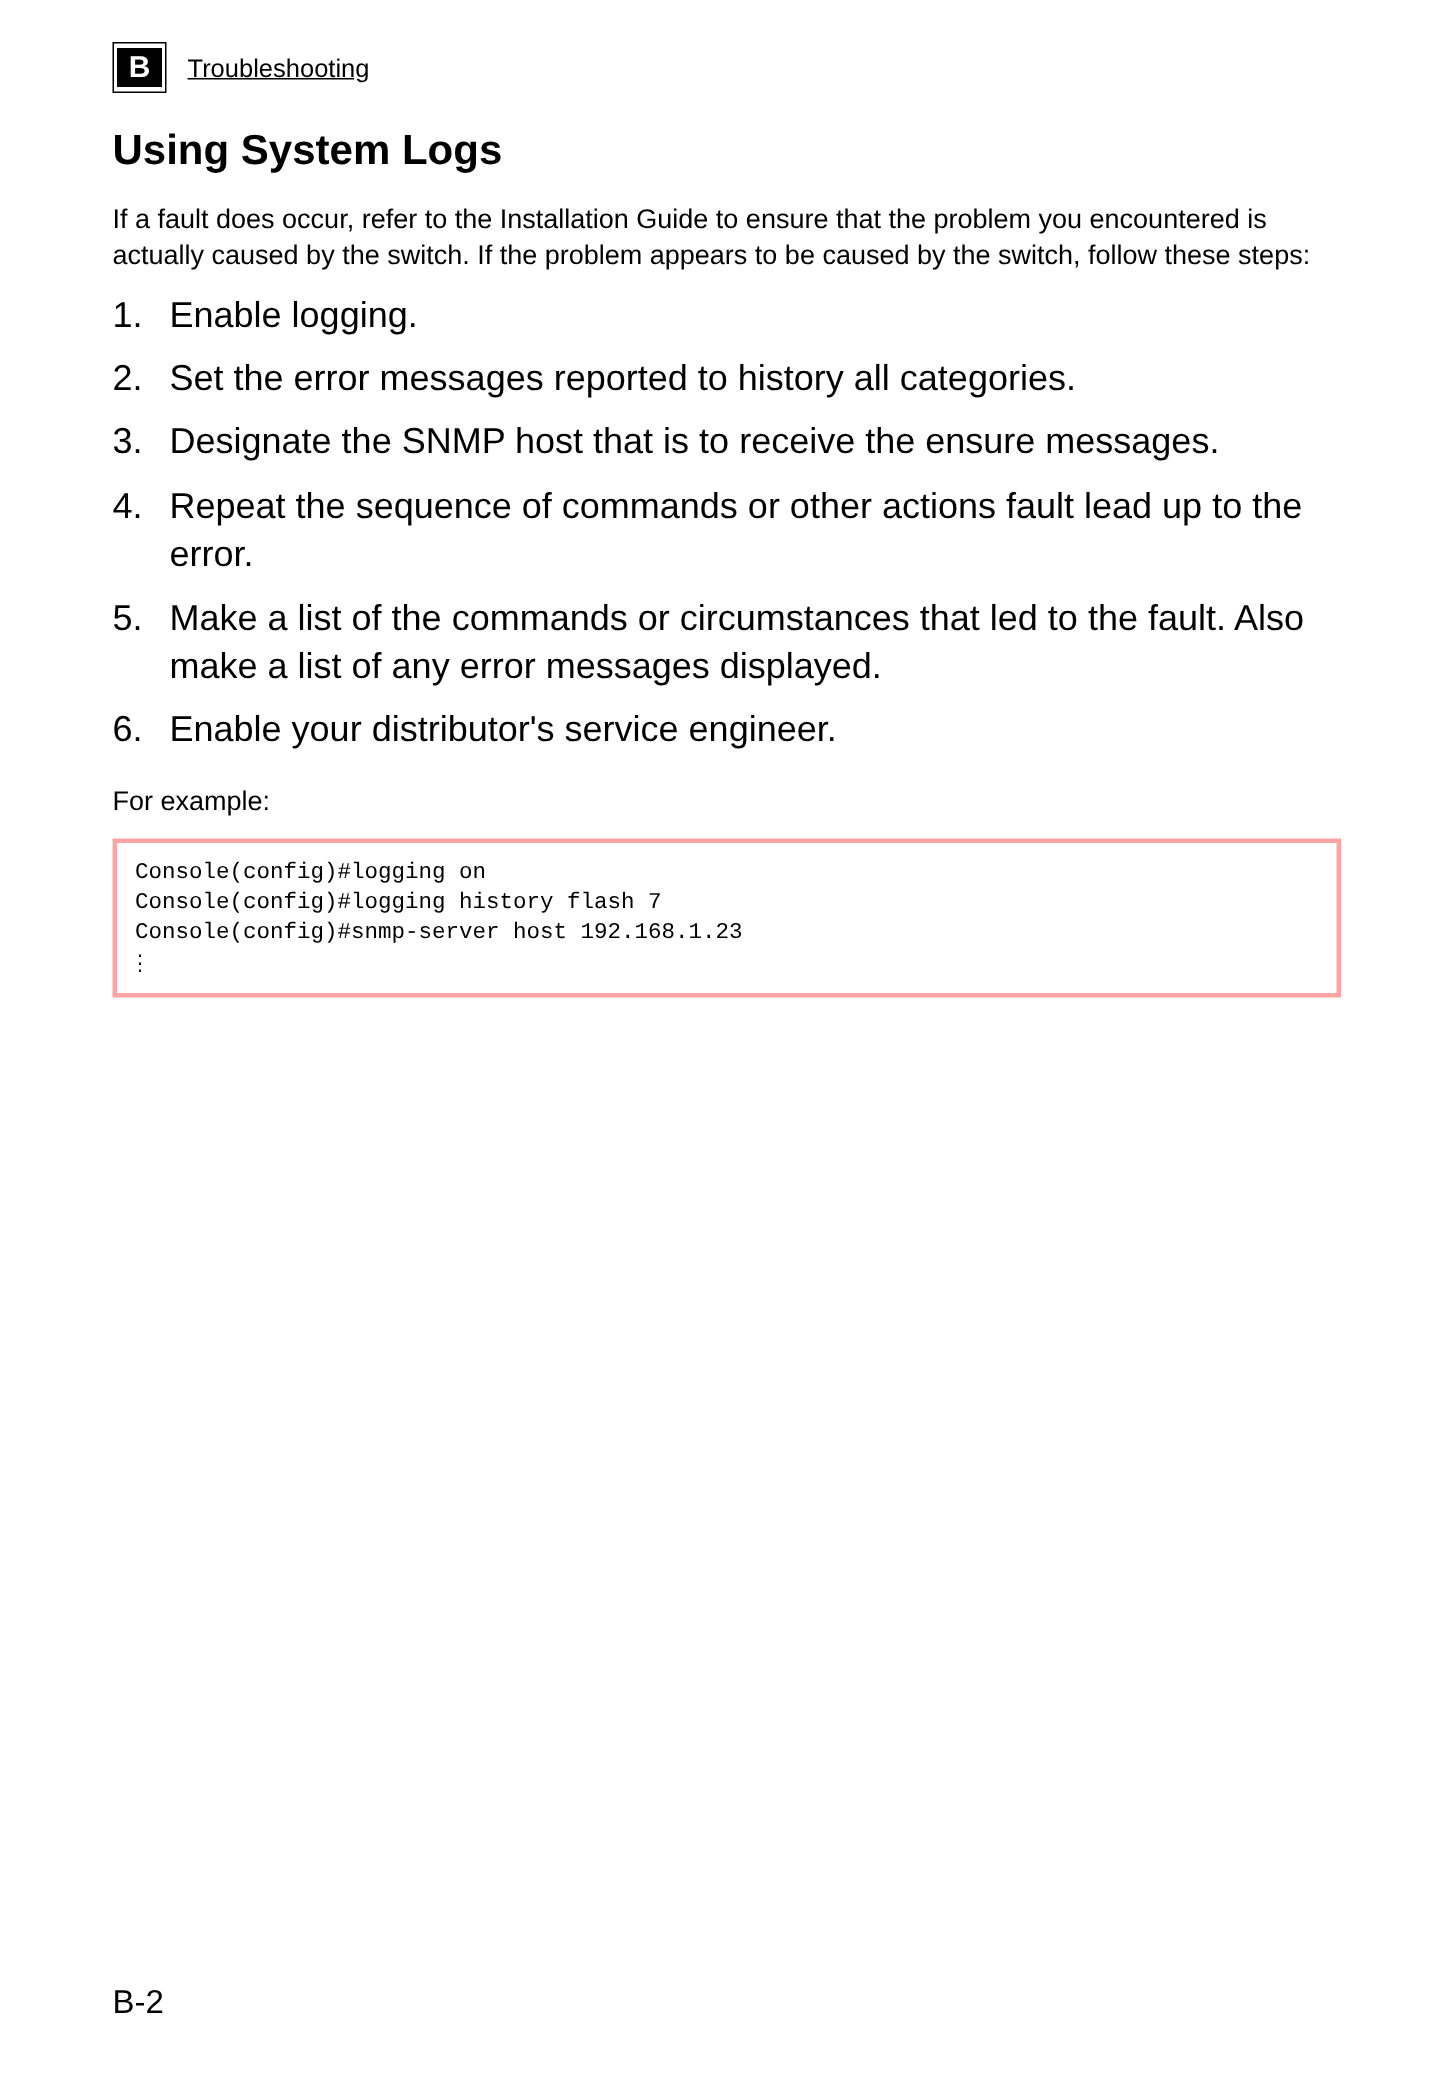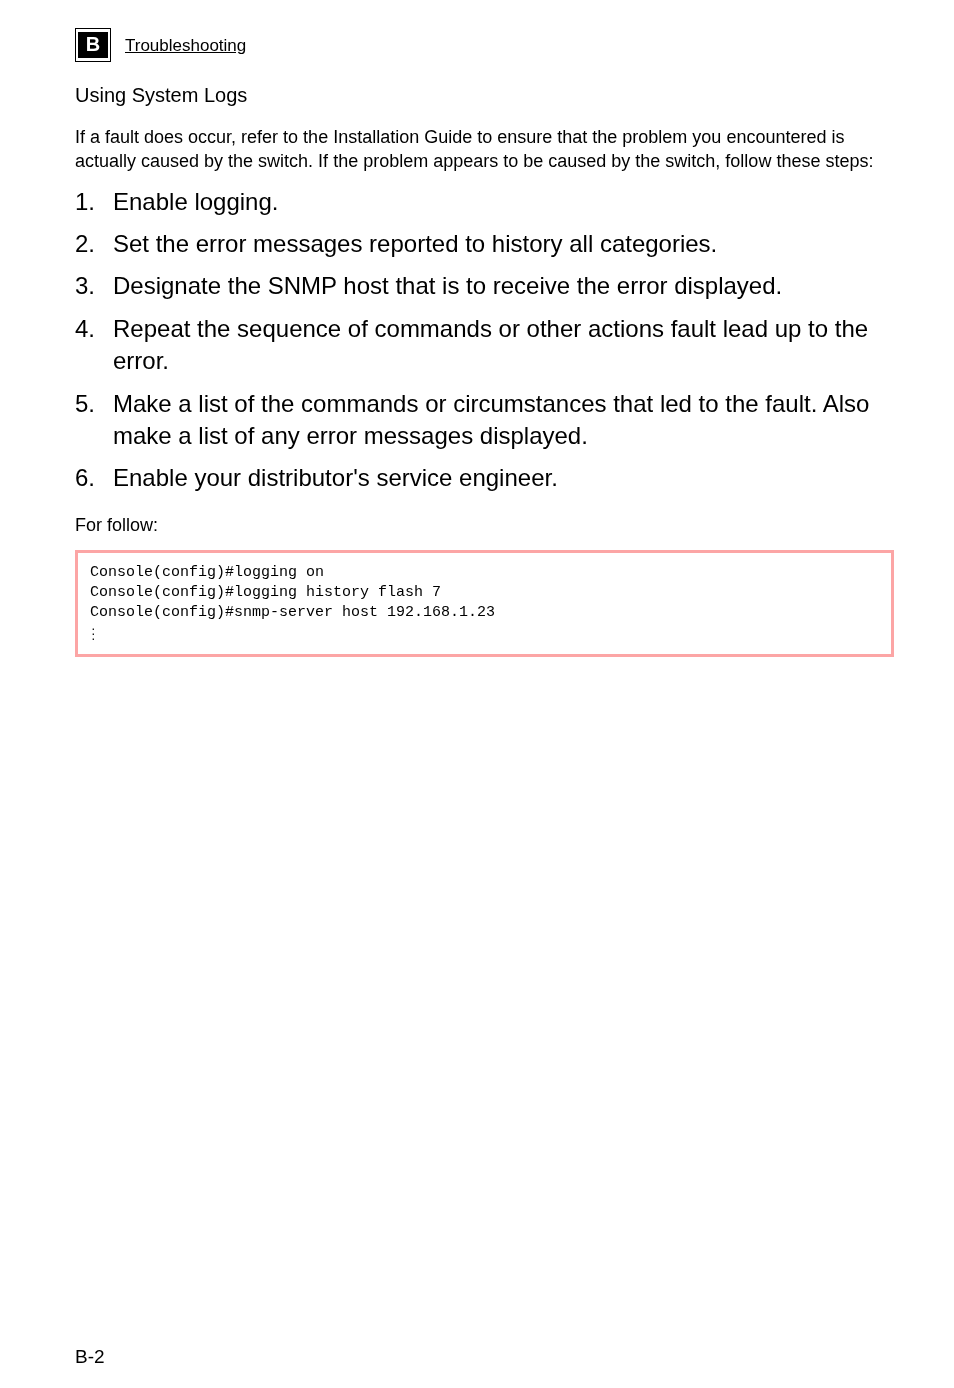--- a/index.html
+++ b/index.html
@@ -27,22 +27,22 @@
     justify-content: center;
     background: #fff;
   }
   .appendix-badge svg { display: block; }
   .breadcrumb {
     font-size: 17px;
     line-height: 1;
     text-decoration: underline;
   }
   h1.page-title {
-    font-size: 20px;
-    font-weight: normal;
+    font-size: 28px;
+    font-weight: bold;
     margin: 10px 0 18px 0;
   }
   .intro {
     font-size: 18px;
     line-height: 1.35;
     margin-bottom: 12px;
   }
   ol.steps {
     list-style: none;
     counter-reset: step;
@@ -77,23 +77,23 @@
   }
   .code-box .vdots {
     display: inline-block;
     line-height: 0.45;
     font-size: 11px;
     letter-spacing: 0;
     margin-top: 2px;
   }
   .page-number {
     position: absolute;
-    bottom: 20px;
+    bottom: 40px;
     left: 75px;
-    font-size: 19px;
+    font-size: 22px;
   }
 </style>
 </head>
 <body>
 
 <div class="header-row">
   <div class="appendix-badge">
     <svg width="30" height="26" viewBox="0 0 30 26">
       <rect x="0" y="0" width="30" height="26" fill="#000"></rect>
       <text x="15" y="19" text-anchor="middle" font-family="Arial" font-weight="bold" font-size="20" fill="#fff">B</text>
@@ -105,27 +105,27 @@
   <div class="breadcrumb">Troubleshooting</div>
 </div>
 
 <h1 class="page-title">Using System Logs</h1>
 
 <p class="intro">If a fault does occur, refer to the Installation Guide to ensure that the problem you encountered is actually caused by the switch. If the problem appears to be caused by the switch, follow these steps:</p>
 
 <ol class="steps">
   <li>Enable logging.</li>
   <li>Set the error messages reported to history all categories.</li>
-  <li>Designate the SNMP host that is to receive the error displayed.</li>
+  <li>Designate the SNMP host that is to receive the ensure messages.</li>
   <li>Repeat the sequence of commands or other actions fault lead up to the error.</li>
   <li>Make a list of the commands or circumstances that led to the fault. Also make a list of any error messages displayed.</li>
   <li>Enable your distributor's service engineer.</li>
 </ol>
 
-<p class="for-example">For follow:</p>
+<p class="for-example">For example:</p>
 
 <div class="code-box"><span>Console(config)#logging on</span>
 <span>Console(config)#logging history flash 7</span>
 <span>Console(config)#snmp-server host 192.168.1.23</span>
 <span class="vdots">.
 .
 .</span></div>
 
 <div class="page-number">B-2</div>
 

